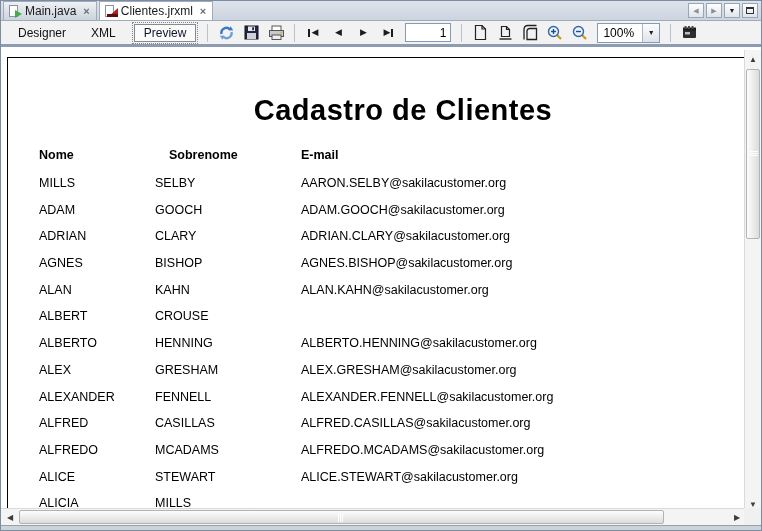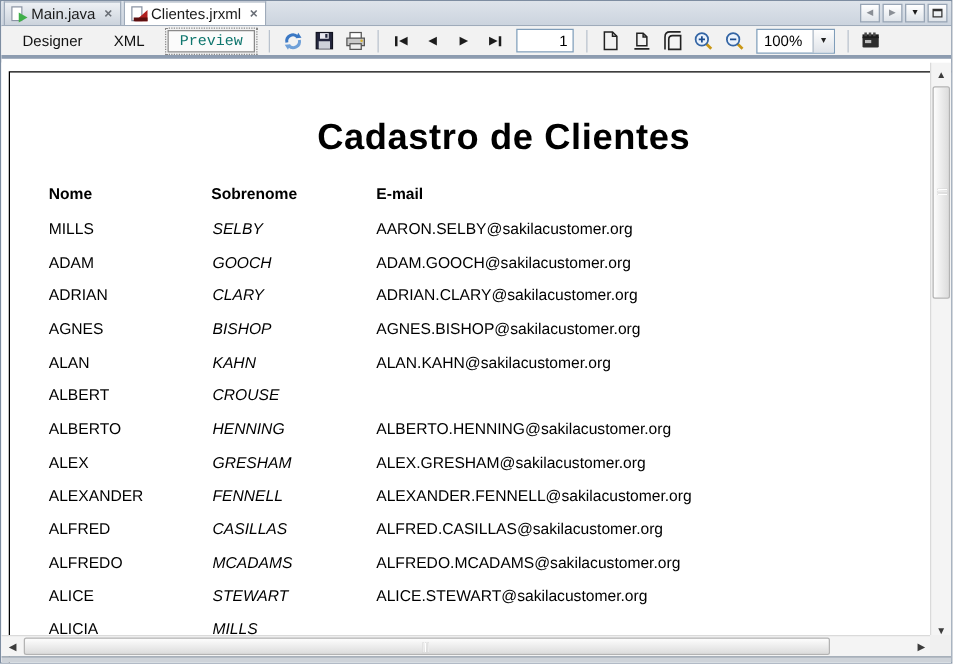--- a/index.html
+++ b/index.html
@@ -40,22 +40,22 @@
   }
   .tb-btn .maxbox { width:8px; height:7px; border:1px solid #333; border-top:2px solid #333; }
   
   .toolbar {
     position:absolute; top:20px; left:0; right:0; height:26px;
     background:#f2f2f2; border-bottom:3px solid #8d9cb0;
     display:flex; align-items:center; padding:0 6px; gap:3px;
   }
   .flatbtn { background:transparent; border:none; font-size:12px; color:#111; padding:2px 11px; font-family:inherit; }
   .togglebtn {
-    background:#fbfbfb; border:1px solid #8a8a8a; font-size:12px; color:#0f766e;
-    padding:1px 9px; font-family:Liberation Mono, monospace; outline:1px dotted #888; outline-offset:1px; margin:0 4px;
+    background:#fbfbfb; border:1px solid #8a8a8a; font-size:12px; color:#0f172a;
+    padding:1px 9px; font-family:Liberation Sans, sans-serif; outline:1px dotted #888; outline-offset:1px; margin:0 4px;
   }
   .sep { width:1px; height:18px; background:#b9c2cd; margin:0 4px; flex:0 0 auto; }
   .iconbtn {
     width:22px; height:20px; background:transparent; border:none; padding:0;
     display:flex; align-items:center; justify-content:center; flex:0 0 auto;
   }
   .navglyph { font-size:9px; color:#1c1c1c; line-height:1; }
   .navbar { display:inline-block; width:2px; height:8px; background:#1c1c1c; }
   .navgroup { display:flex; align-items:center; gap:1px; }
   .pagefield {
@@ -75,21 +75,21 @@
   .report-title {
     position:absolute; top:36px; left:0; width:790px; text-align:center;
     font-size:29px; font-weight:bold; color:#000; margin:0; letter-spacing:0.5px;
   }
   .headers { position:absolute; top:86px; left:31px; height:22px; line-height:22px; font-size:12.5px; font-weight:bold; color:#000; width:600px; }
   .headers span { position:absolute; top:0; }
   .headers .c0 { left:0; } .headers .c1 { left:130px; } .headers .c2 { left:262px; }
   .rows { position:absolute; top:112px; left:31px; width:620px; }
   .trow { position:relative; height:26.7px; line-height:26.7px; font-size:12.5px; color:#000; }
   .trow span { position:absolute; top:0; white-space:nowrap; }
-  .trow .c0 { left:0; } .trow .c1 { left:131px;font-style:italic; } .trow .c2 { left:262px; }
+  .trow .c0 { left:0; } .trow .c1 { left:116px; } .trow .c2 { left:262px; }
   
   .vscroll { position:absolute; top:0; right:0; width:17px; height:463px; background:#f4f4f4; border-left:1px solid #dadada; }
   .sbtn { position:absolute; left:0; width:16px; height:16px; display:flex; align-items:center; justify-content:center;
     font-size:8px; color:#3c3c3c; background:transparent; border:none; padding:0; }
   .vscroll .up { top:1px; } .vscroll .down { bottom:1px; }
   .vthumb { position:absolute; left:1px; top:19px; width:14px; height:170px;
     background:linear-gradient(90deg,#fdfdfd,#dcdcdc); border:1px solid #b3b3b3; border-radius:2px; }
   .vthumb .grip { position:absolute; left:3px; top:50%; margin-top:-4px; width:8px; }
   .vthumb .grip i { display:block; height:1px; background:#9a9a9a; margin:1px 0; border-top:1px solid #fff; }
   .hscroll { position:absolute; left:0; bottom:5px; height:17px; width:745px; background:#f4f4f4; border-top:1px solid #dadada; }

